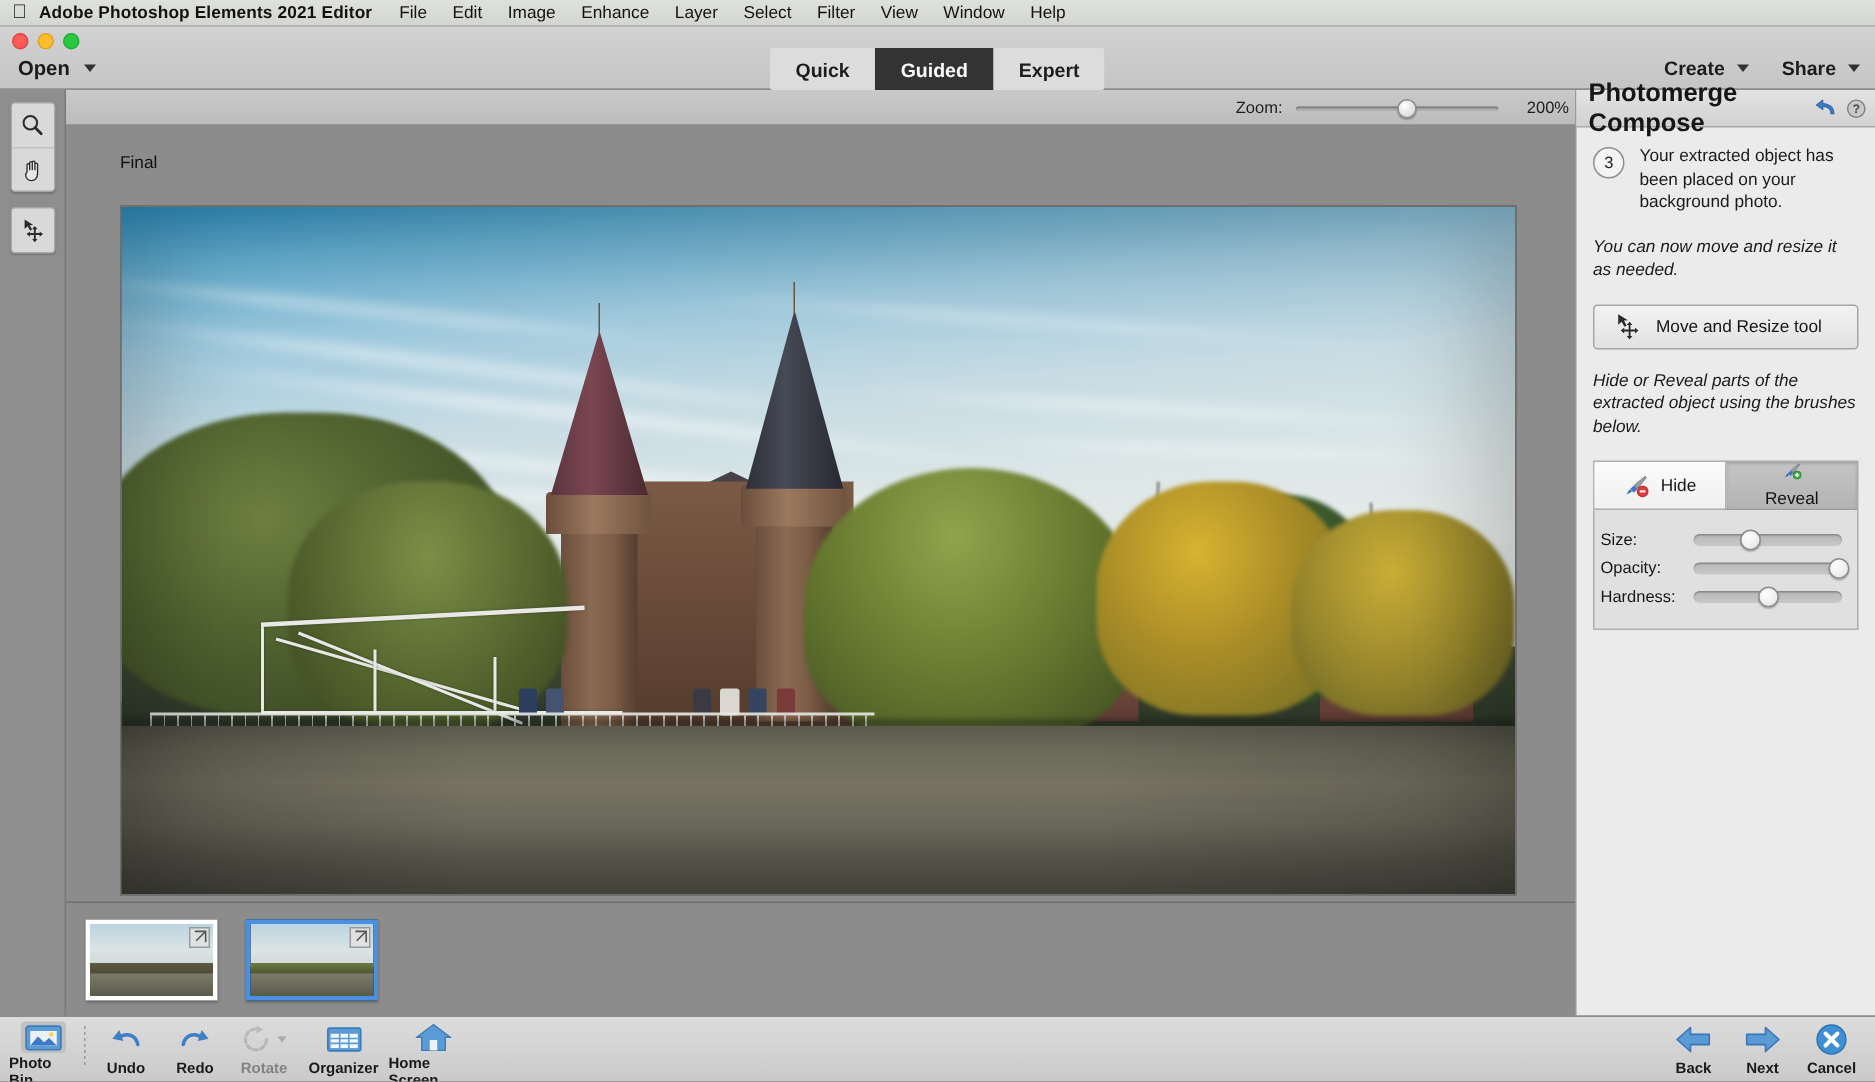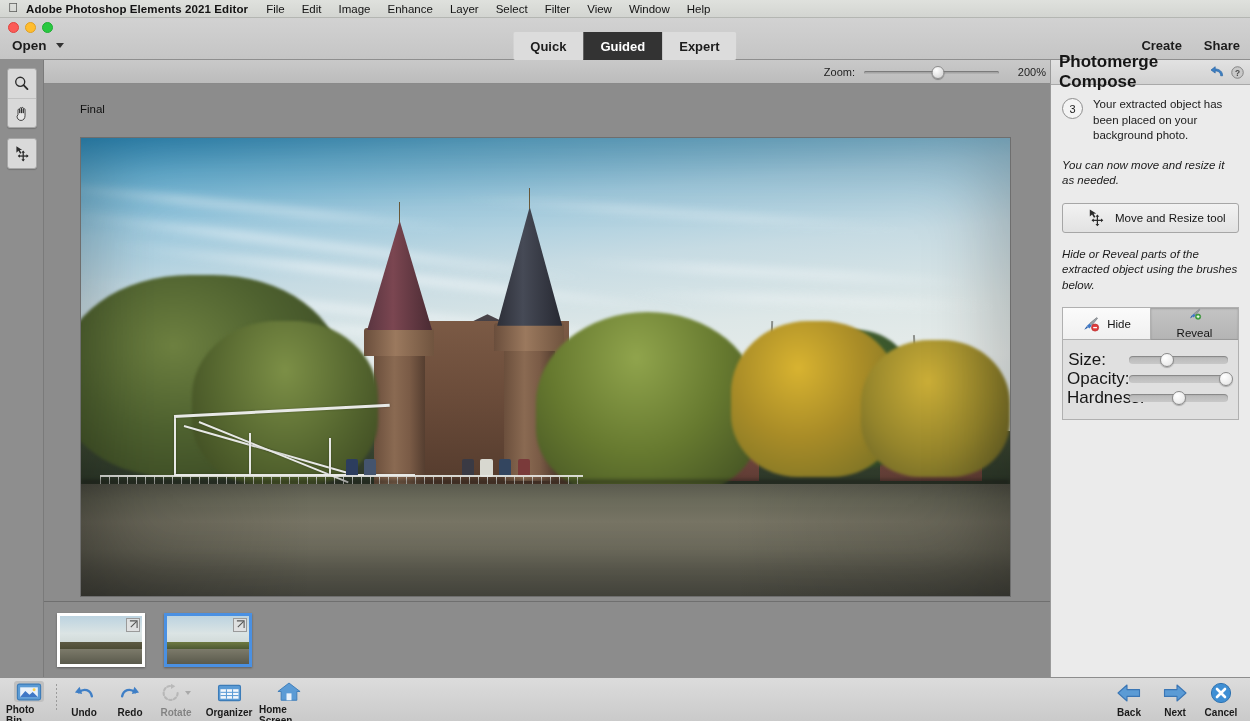--- a/index.html
+++ b/index.html
@@ -53,21 +53,21 @@
   .mode {
     padding: 0 17px; display: flex; align-items: center;
     font-size: 13px; font-weight: bold; color: #1c1c1c;
     background: #dcdcdc; cursor: default;
   }
   .mode.active { background: #333333; color: #ffffff; }
   .right-menus {
     position: absolute; right: 10px; top: 20px;
     display: flex; gap: 22px; font-size: 13px; font-weight: bold; color: #1c1c1c;
   }
-  .rm { display: flex; align-items: center; gap: 8px; cursor: default; flex-direction: column; }
+  .rm { display: flex; align-items: center; gap: 8px; cursor: default; }
 
   
   .lefttools {
     position: absolute; left: 0; top: 60px; width: 44px; height: 617px;
     background: #8e8e8e; border-right: 1px solid #7a7a7a;
     padding-top: 8px;
   }
   .toolgrp {
     margin: 0 auto 10px auto; width: 30px;
     background: #d9d9d9; border: 1px solid #a7a7a7; border-radius: 3px;
@@ -288,21 +288,21 @@
     border: 1px solid #8e8e8e; background: #f4f4f4;
     display: flex; align-items: center; justify-content: center;
     font-size: 11px; color: #222; margin-top: 1px;
   }
   .steptext { font-size: 11.5px; line-height: 1.35; color: #1a1a1a; }
   .para { font-size: 11.5px; line-height: 1.35; color: #1a1a1a; margin-top: 14px; font-style: italic; }
   .tool-btn {
     margin-top: 14px; height: 30px;
     background: linear-gradient(#f2f2f2, #e2e2e2);
     border: 1px solid #a6a6a6; border-radius: 3px;
-    display: flex; align-items: center; gap: 10px; padding-left: 23px;
+    display: flex; align-items: center; gap: 10px; padding-left: 12px;
     font-size: 11.5px; color: #141414; cursor: default;
   }
   .brushbox {
     margin: 14px 0 0 0;
     border: 1px solid #b0b0b0; background: #e0e0e0;
   }
   .tabs { display: flex; height: 32px; }
   .tabbtn {
     flex: 1; display: flex; align-items: center; justify-content: center; gap: 7px;
     font-size: 11.5px; color: #141414; cursor: default;
@@ -311,21 +311,21 @@
   }
   .tabbtn + .tabbtn { border-left: 1px solid #b0b0b0; }
   .tabbtn.active {
     background: linear-gradient(#c4c4c4, #b4b4b4);
     border-bottom: 1px solid #9a9a9a;
     box-shadow: inset 0 1px 2px rgba(0,0,0,.2);
     flex-direction: column;
   }
   .sliders { padding: 10px 10px 12px 4px; }
   .srow { display: flex; align-items: center; height: 19px; }
-  .slabel { width: 62px; text-align: right; font-size: 17px; color: #161616; padding-right: 23px; }
+  .slabel { width: 62px; text-align: left; font-size: 11px; color: #161616; padding-right: 23px; }
   .strack {
     position: relative; flex: 1; height: 8px; border-radius: 4px;
     background: linear-gradient(#b6b6b6, #c8c8c8);
     box-shadow: inset 0 1px 1px rgba(0,0,0,.28);
   }
   .sknob {
     position: absolute; top: 50%; width: 14px; height: 14px; border-radius: 50%;
     background: radial-gradient(circle at 35% 30%, #ffffff, #ececec 65%, #cfcfcf);
     border: 1px solid #8a8a8a; box-shadow: 0 1px 1px rgba(0,0,0,.25);
     transform: translate(-50%, -50%);

